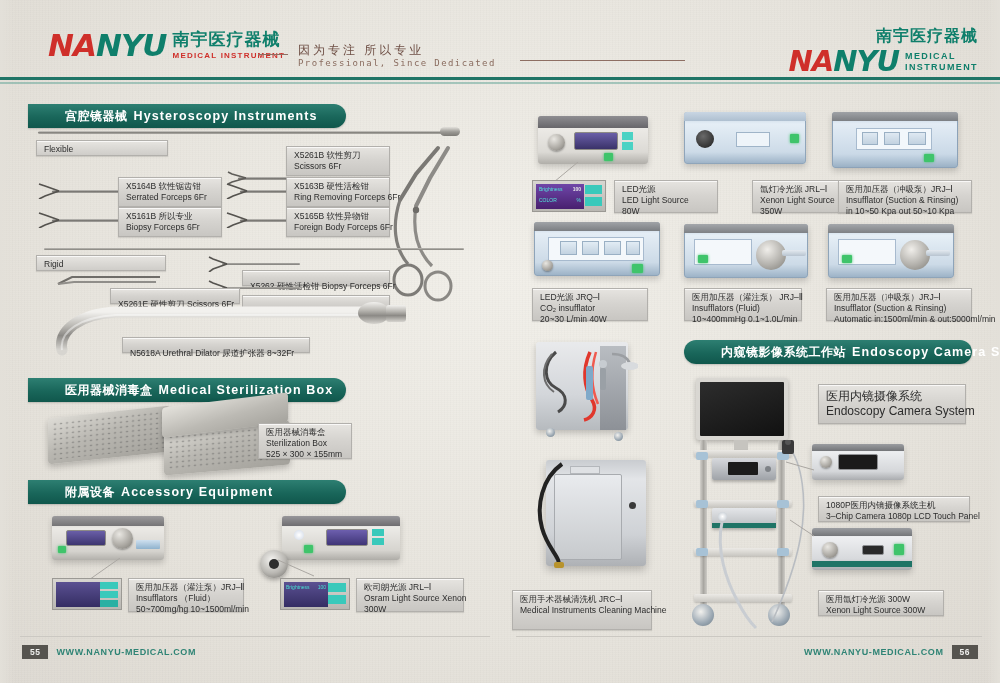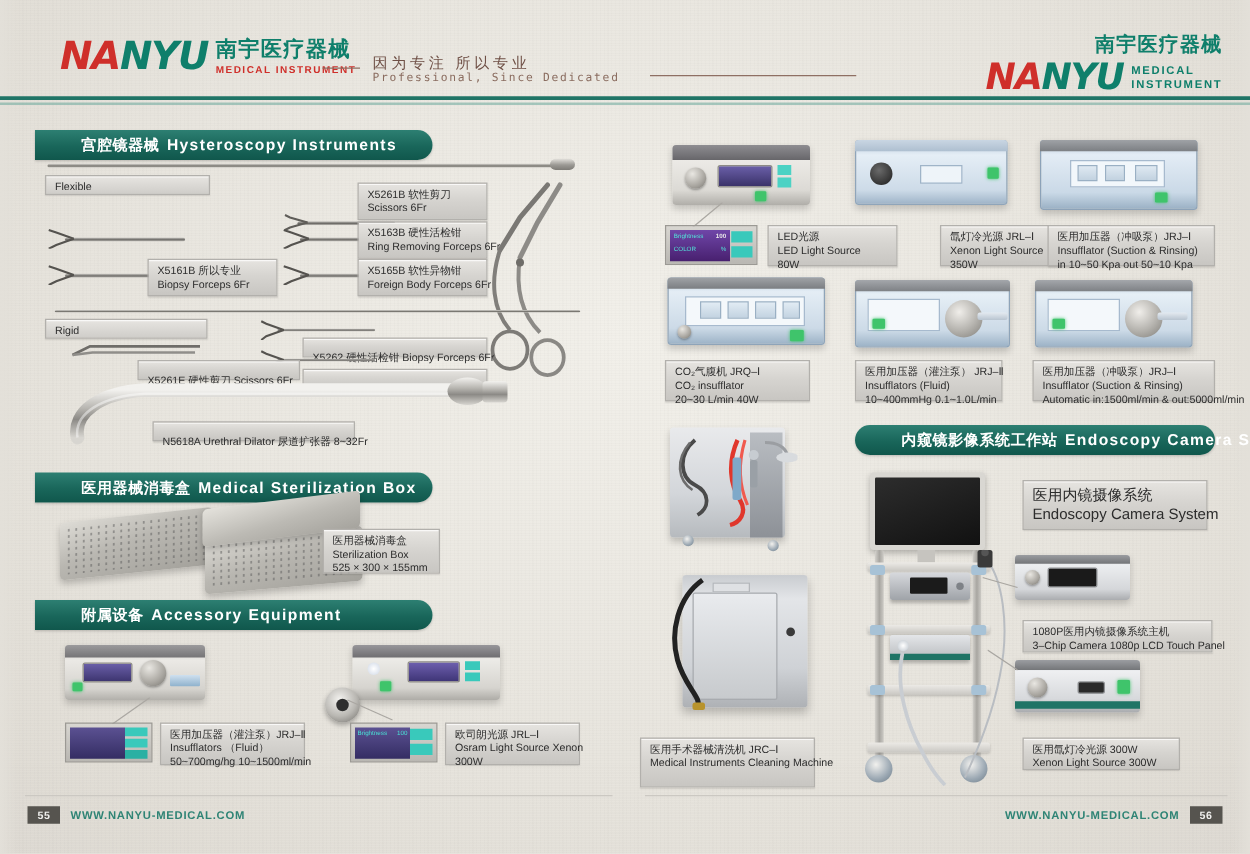--- a/index.html
+++ b/index.html
@@ -182,20 +182,24 @@
   <div class="plate" style="left:286px; top:146px; width:104px; height:30px;">
     <div class="cn">X5261B 软性剪刀</div>
     <div class="en">Scissors 6Fr</div>
   </div>
 
   <div class="shaft" style="left:52px; top:190px; width:96px;"></div>
   <svg style="position:absolute; left:38px; top:183px;" width="22" height="16">
     <path d="M21 8 L7 3 L1 1" stroke="#55534f" stroke-width="1.7" fill="none"></path>
     <path d="M21 8 L7 13 L1 16" stroke="#55534f" stroke-width="1.7" fill="none"></path>
   </svg>
+  <div class="plate" style="left:118px; top:177px; width:104px; height:30px;">
+    <div class="cn">X5164B 软性锯齿钳</div>
+    <div class="en">Serrated Forceps 6Fr</div>
+  </div>
 
   <div class="shaft" style="left:240px; top:190px; width:86px;"></div>
   <svg style="position:absolute; left:226px; top:183px;" width="22" height="16">
     <path d="M21 8 L7 3 L1 1" stroke="#55534f" stroke-width="1.7" fill="none"></path>
     <path d="M21 8 L7 13 L1 16" stroke="#55534f" stroke-width="1.7" fill="none"></path>
   </svg>
   <div class="plate" style="left:286px; top:177px; width:104px; height:30px;">
     <div class="cn">X5163B 硬性活检钳</div>
     <div class="en">Ring Removing Forceps 6Fr</div>
   </div>
@@ -269,21 +273,21 @@
             <stop offset="38%" stop-color="#b8b6b1"></stop>
         <stop offset="62%" stop-color="#8c8a86"></stop>
             <stop offset="100%" stop-color="#d7d5d0"></stop>
       </linearGradient>
     </defs>
     <path d="M16 50 C12 30, 34 14, 70 12 L318 12" stroke="url(#metal)" stroke-width="11" fill="none" stroke-linecap="round"></path>
     <path d="M16 50 C13 31, 35 17, 70 15 L318 15" stroke="rgba(255,255,255,.45)" stroke-width="2" fill="none"></path>
     <ellipse cx="328" cy="13" rx="16" ry="11" fill="url(#metal)"></ellipse>
     <rect x="340" y="5" width="20" height="17" rx="3" fill="url(#metal)"></rect>
   </svg>
-  <div class="plate one" style="left:122px; top:337px; width:162px; height:16px;text-align:center;">
+  <div class="plate one" style="left:122px; top:337px; width:188px; height:16px;text-align:center;">
     <div class="cn">N5618A Urethral Dilator 尿道扩张器 8~32Fr</div>
   </div>
 
   <div class="banner" style="left:28px; top:378px; width:318px;">
     <span class="cn">医用器械消毒盒</span>
     <span class="en">Medical Sterilization Box</span>
   </div>
 
   <div class="sterbox" style="left:48px; top:412px; width:122px; height:46px; transform:skewY(-6deg);">
     <div class="perf"></div>
@@ -425,21 +429,21 @@
     <div style="position:absolute; left:0; right:0; top:0; height:16%; background:linear-gradient(180deg,#a0a3a7,#7b7e82); border-radius:3px 3px 0 0;"></div>
     <div style="position:absolute; left:14px; top:15px; width:96px; height:24px; background:#f4f8fb; border:1px solid #a7bace;"></div>
     <div style="position:absolute; left:26px; top:19px; width:17px; height:14px; background:linear-gradient(180deg,#e2ecf4,#c3d3e1); border:1px solid #9ab0c4;"></div>
     <div style="position:absolute; left:48px; top:19px; width:17px; height:14px; background:linear-gradient(180deg,#e2ecf4,#c3d3e1); border:1px solid #9ab0c4;"></div>
     <div style="position:absolute; left:70px; top:19px; width:17px; height:14px; background:linear-gradient(180deg,#e2ecf4,#c3d3e1); border:1px solid #9ab0c4;"></div>
     <div style="position:absolute; left:92px; top:19px; width:14px; height:14px; background:linear-gradient(180deg,#e2ecf4,#c3d3e1); border:1px solid #9ab0c4;"></div>
     <div class="knob" style="left:8px; top:38px; width:11px; height:11px;"></div>
     <div class="led-green" style="left:98px; top:42px; width:11px; height:9px;"></div>
   </div>
   <div class="plate" style="left:532px; top:288px; width:116px; height:33px;">
-    <div class="cn">CO₂气腹机 JRQ–Ⅰ</div>
+    <div class="cn">LED光源 JRQ–Ⅰ</div>
     <div class="en">CO₂ insufflator</div>
     <div class="en">20~30 L/min 40W</div>
   </div>
 
   <div class="dev" style="left:684px; top:224px; width:124px; height:54px;">
     <div class="body" style="background:linear-gradient(180deg,#b6c8da 0%, #e6eff6 20%, #ccdae7 76%, #9db3c7 100%); border:1px solid #8ea4b9;"></div>
     <div style="position:absolute; left:0; right:0; top:0; height:16%; background:linear-gradient(180deg,#a4a7ab,#7e8185); border-radius:3px 3px 0 0;"></div>
     <div style="position:absolute; left:10px; top:15px; width:58px; height:26px; background:#f4f8fb; border:1px solid #a7bace;"></div>
     <div class="led-green" style="left:14px; top:31px; width:10px; height:8px;"></div>
 

